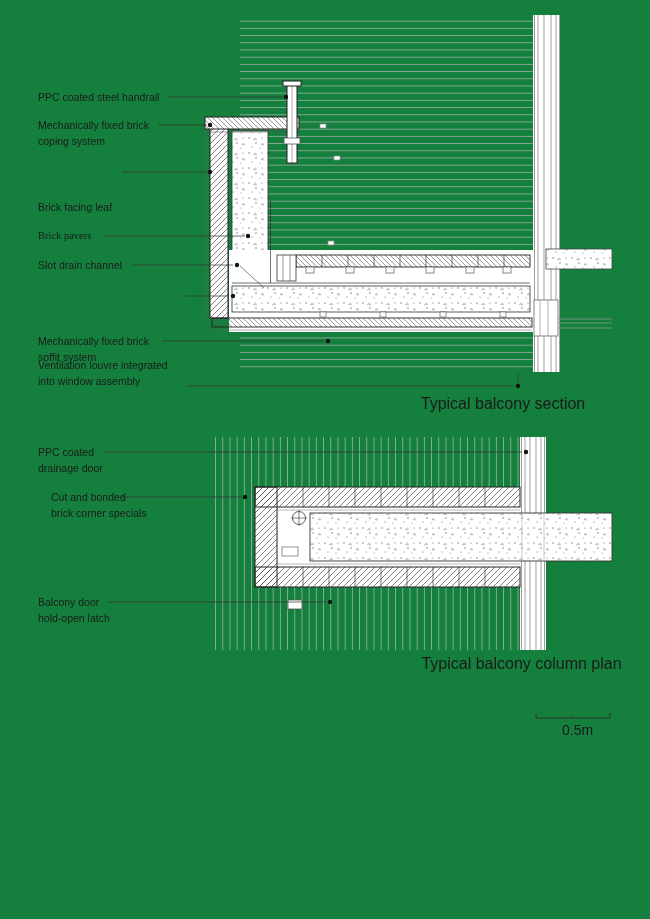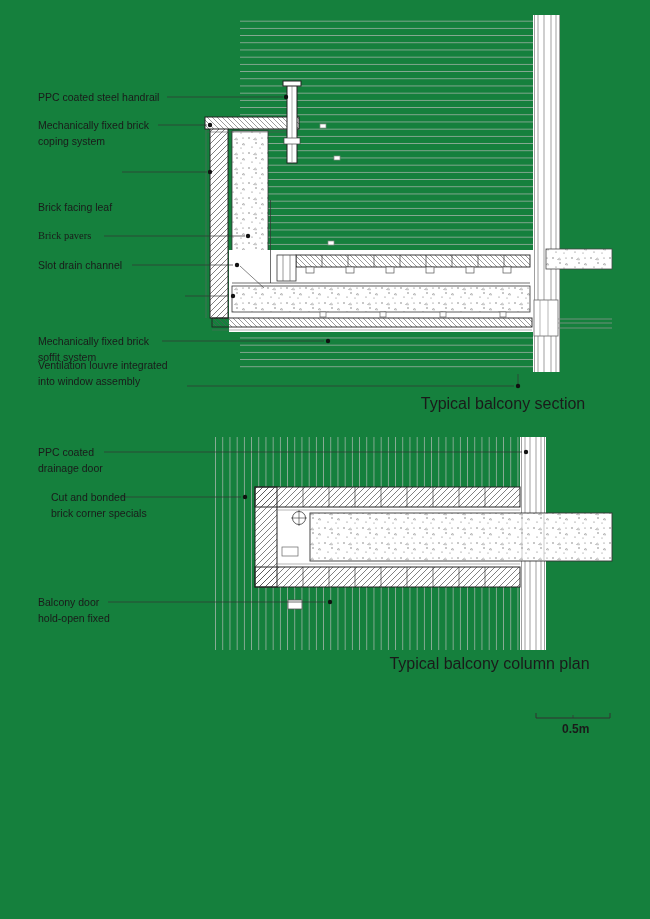--- a/index.html
+++ b/index.html
@@ -8,21 +8,21 @@
     font-family:"Liberation Sans", sans-serif;color:#1a1a1a;overflow:hidden;
   }
   svg{position:absolute;left:0;top:0;}
   .lbl{
     position:absolute;font-size:10.5px;line-height:16px;white-space:pre-line;
     color:#1a1a1a;
   }
   .caption{
     position:absolute;font-size:16px;line-height:16px;text-align:center;color:#1a1a1a;
   }
-  .scale-txt{position:absolute;font-size:12px;color:#1a1a1a;font-weight:bold;}
+  .scale-txt{position:absolute;font-size:14px;color:#1a1a1a;}
 </style>
 </head>
 <body>
 
 <div class="sheet">
 
   <svg width="650" height="919" viewBox="0 0 650 919">
     <defs>
       <pattern id="courseH" width="10" height="7.2" patternUnits="userSpaceOnUse">
         <path d="M0 6.8 H10" stroke="#bdbdbd" stroke-width="0.7" fill="none"></path>
@@ -243,20 +243,20 @@
   <div class="lbl" style="left:38px;top:257px;text-align:right;">Slot drain channel</div>
   <div class="lbl" style="left:38px;top:333px;">Mechanically fixed brick
 soffit system</div>
   <div class="lbl" style="left:38px;top:357px;">Ventilation louvre integrated
 into window assembly</div>
   <div class="lbl" style="left:38px;top:444px;">PPC coated
 drainage door</div>
   <div class="lbl" style="left:38px;top:489px;margin-left:13px;">Cut and bonded
 brick corner specials</div>
   <div class="lbl" style="left:38px;top:594px;">Balcony door
-hold-open fixed</div>
+hold-open latch</div>
 
   <div class="caption" style="left:398px;top:396px;width:210px;">Typical balcony section</div>
-  <div class="caption" style="left:380px;top:656px;width:219px;">Typical balcony column plan</div>
+  <div class="caption" style="left:412px;top:656px;width:219px;">Typical balcony column plan</div>
 
   <div class="scale-txt" style="left:562px;top:722px;">0.5m</div>
 
 </div>
 
 </body></html>

